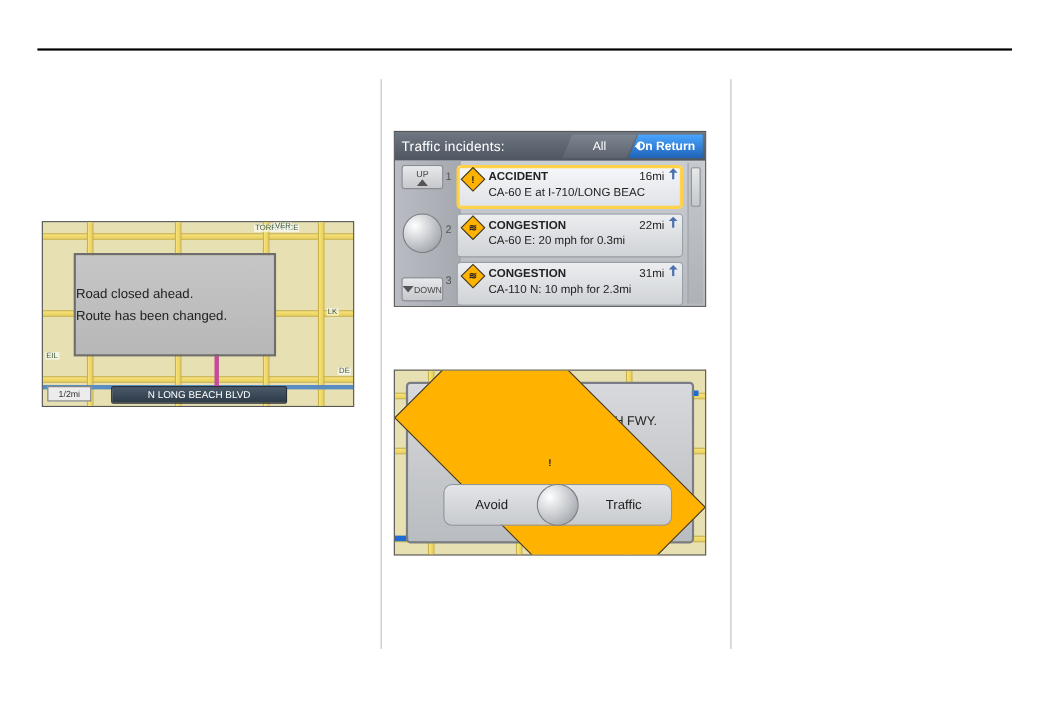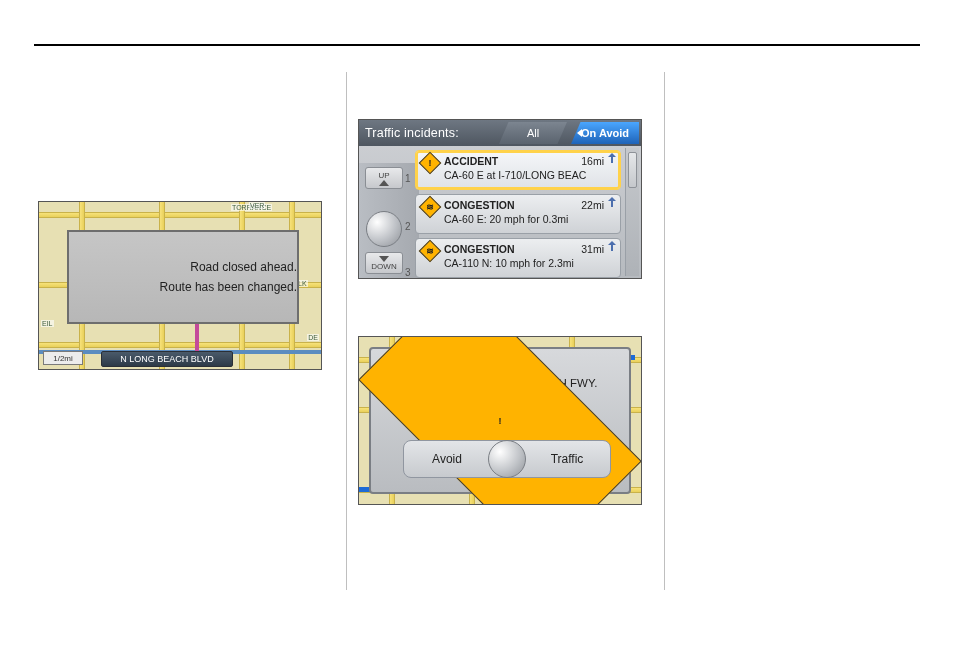--- a/index.html
+++ b/index.html
@@ -12,37 +12,37 @@
   .colsep2 { position: absolute; top: 72px; bottom: 60px; left: 664px; width: 1px; background: #bfbfbf; }
 
   
   .shot1 { position: absolute; left: 38px; top: 201px; width: 284px; height: 169px; border: 1px solid #555; background: #e7e0b3; overflow: hidden; }
   .map-bg { position: absolute; inset: 0; }
   .map-bg .road-h { position: absolute; left: 0; right: 0; height: 6px; background: linear-gradient(#f7e27a,#e9d05a); border-top:1px solid #c9b24a; border-bottom:1px solid #c9b24a; }
   .map-bg .road-v { position: absolute; top: 0; bottom: 0; width: 6px; background: linear-gradient(90deg,#f7e27a,#e9d05a); border-left:1px solid #c9b24a; border-right:1px solid #c9b24a; }
   .map-bg .label { position: absolute; font-size: 7px; color: #3a5a3a; background: rgba(255,255,255,0.6); padding: 0 1px; }
   .map-bg .magenta { position: absolute; width: 4px; background: #c44a9a; }
   .map-bg .blue { position: absolute; height: 4px; background: #5b8cc0; }
-  .shot1 .alert { position: absolute; left: 28px; top: 28px; width: 232px; height: 94px; background: linear-gradient(#c6c6c6,#b7b7b7); border: 2px solid #6e6e6e; display:flex; flex-direction:column; align-items:flex-end; justify-content:center; font-size: 12px; line-height: 20px; color:#222; }
+  .shot1 .alert { position: absolute; left: 28px; top: 28px; width: 184px; height: 94px; background: linear-gradient(#c6c6c6,#b7b7b7); border: 2px solid #6e6e6e; display:flex; flex-direction:column; align-items:flex-start; justify-content:center; font-size: 12px; line-height: 20px; color:#222; }
   .shot1 .scale { position: absolute; left: 4px; bottom: 4px; width: 40px; height: 14px; background: #ececec; border:1px solid #7a7a7a; font-size: 8px; display:flex; align-items:center; justify-content:center; color:#333; }
-  .shot1 .blvd { position: absolute; left: 62px; bottom: 2px; width: 132px; height: 16px; background: linear-gradient(#4a5a6a,#2d3a48); color: #fff; font-size: 9px; display:flex; align-items:center; justify-content:center; border:1px solid #2a2f36; border-radius: 2px; }
+  .shot1 .blvd { position: absolute; left: 62px; bottom: 2px; width: 160px; height: 16px; background: linear-gradient(#4a5a6a,#2d3a48); color: #fff; font-size: 9px; display:flex; align-items:center; justify-content:center; border:1px solid #2a2f36; border-radius: 2px; }
 
   
   .shot2 { position: absolute; left: 358px; top: 72px; width: 284px; height: 160px; border: 1px solid #555; background: linear-gradient(#cfd1d5,#b6babf); overflow:hidden;margin-top:47px; }
   .shot2 .titlebar { position: absolute; left:0; right:0; top:0; height: 26px; background: linear-gradient(#6e7782,#4e5660); display:flex; align-items:center; padding-left:6px; }
   .shot2 .titlebar .lbl { color:#fff; font-size:12.5px; letter-spacing:.2px; }
-  .shot2 .tabs { position:absolute; right:2px; top:2px; height:22px; display:flex; gap:12px; }
+  .shot2 .tabs { position:absolute; right:2px; top:2px; height:22px; display:flex; gap:0; }
   .shot2 .tab { position:relative; height:22px; width:68px; display:flex; align-items:center; justify-content:center; font-size:11px; color:#fff; }
   .shot2 .tab.all { clip-path: polygon(14% 0,100% 0,86% 100%,0 100%); background: linear-gradient(#7c8590,#5a636e); margin-right:-8px; }
   .shot2 .tab.onroute { clip-path: polygon(14% 0,100% 0,100% 100%,0 100%); background: linear-gradient(#4aa6ff,#1e63b8); font-weight:600; }
   .shot2 .tab.onroute::before { content:""; position:absolute; left:6px; top:50%; margin-top:-4px; width:0; height:0; border-top:4px solid transparent; border-bottom:4px solid transparent; border-right:5px solid #fff; }
-  .shot2 .leftpanel { position:absolute; left:0; top:43px; bottom:0; width:60px; background: linear-gradient(90deg,#b9bdc3,#a5a9af); }
+  .shot2 .leftpanel { position:absolute; left:0; top:26px; bottom:0; width:60px; background: linear-gradient(90deg,#b9bdc3,#a5a9af); }
   .shot2 .arrowbtn { position:absolute; left:6px; width:38px; height:22px; background: linear-gradient(#e8e9eb,#c6c8cc); border:1px solid #8a8e94; border-radius:3px; display:flex; align-items:center; justify-content:center; font-size:8px; color:#444; }
   .shot2 .arrowbtn.up { top:4px; flex-direction:column; }
-  .shot2 .arrowbtn.down { bottom:4px; flex-direction:column; }
+  .shot2 .arrowbtn.down { bottom:4px; flex-direction:row; }
   .shot2 .arrowbtn .tri { width:0; height:0; border-left:5px solid transparent; border-right:5px solid transparent; }
   .shot2 .arrowbtn.up .tri { border-bottom:6px solid #555; }
   .shot2 .arrowbtn.down .tri { border-top:6px solid #555; }
   .shot2 .knob { position:absolute; left:7px; top:48px; width:36px; height:36px; border-radius:50%; background: radial-gradient(circle at 30% 30%, #fff, #bfc2c7 55%, #8d9197); border:1px solid #7a7e84; }
   .shot2 .idx { position:absolute; left:46px; width:10px; font-size:10px; color:#555; }
   .shot2 .row { position:absolute; left:56px; width:206px; height:40px; background: linear-gradient(#eceef0,#cfd2d6); border:1px solid #9aa0a7; border-radius:4px; padding:3px 6px 0 28px; font-size:10.5px; line-height:14px; color:#222; }
   .shot2 .row .title { font-weight:600; display:inline; }
   .shot2 .row .dist { position:absolute; right:16px; top:3px; font-size:10.5px; }
   .shot2 .row .north { position:absolute; right:4px; top:2px; width:8px; height:12px; }
   .shot2 .row .north::before { content:""; position:absolute; left:3px; top:2px; width:2px; height:8px; background:#4c6fae; }
@@ -99,21 +99,21 @@
     </div>
     <div class="scale">1/2mi</div>
     <div class="blvd">N LONG BEACH BLVD</div>
   </div>
 
   <div class="shot2">
     <div class="titlebar">
       <span class="lbl">Traffic incidents:</span>
       <div class="tabs">
         <div class="tab all">All</div>
-        <div class="tab onroute">On Avoid</div>
+        <div class="tab onroute">On Return</div>
       </div>
     </div>
 
     <div class="leftpanel">
       <div class="arrowbtn up">
         <span>UP</span>
         <span class="tri"></span>
       </div>
       <div class="knob"></div>
       <div class="arrowbtn down">

